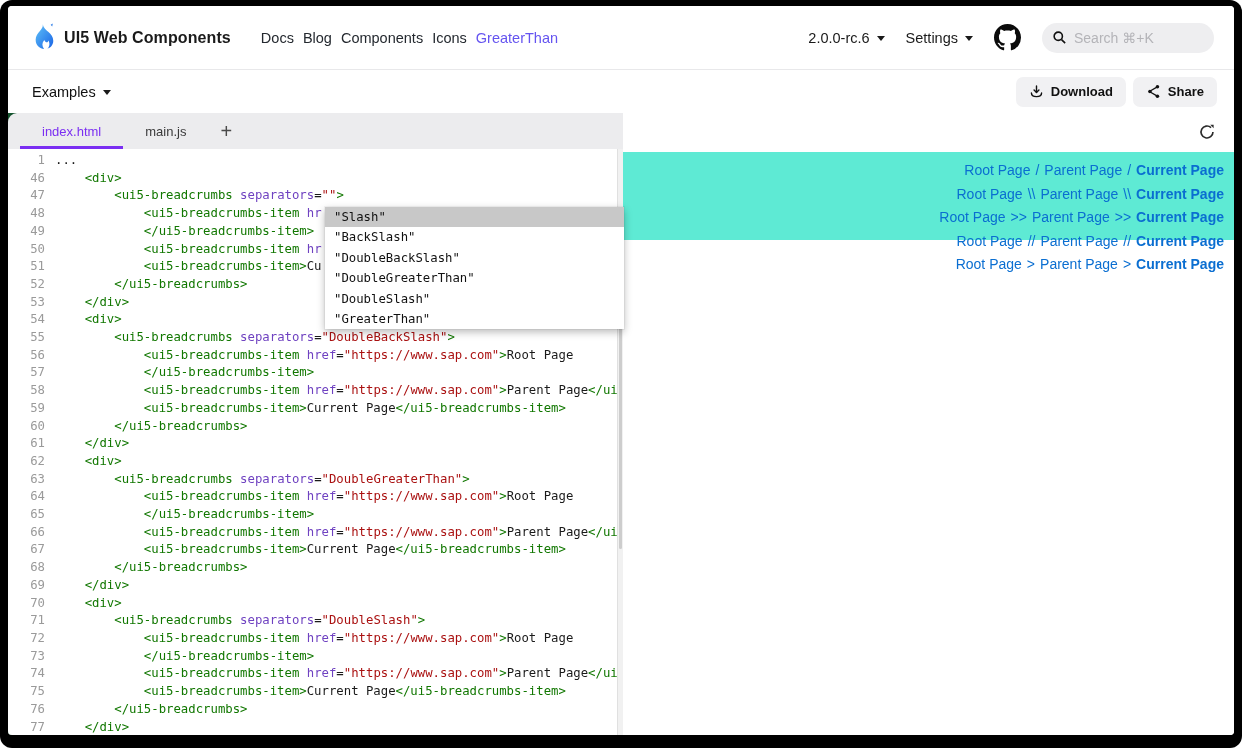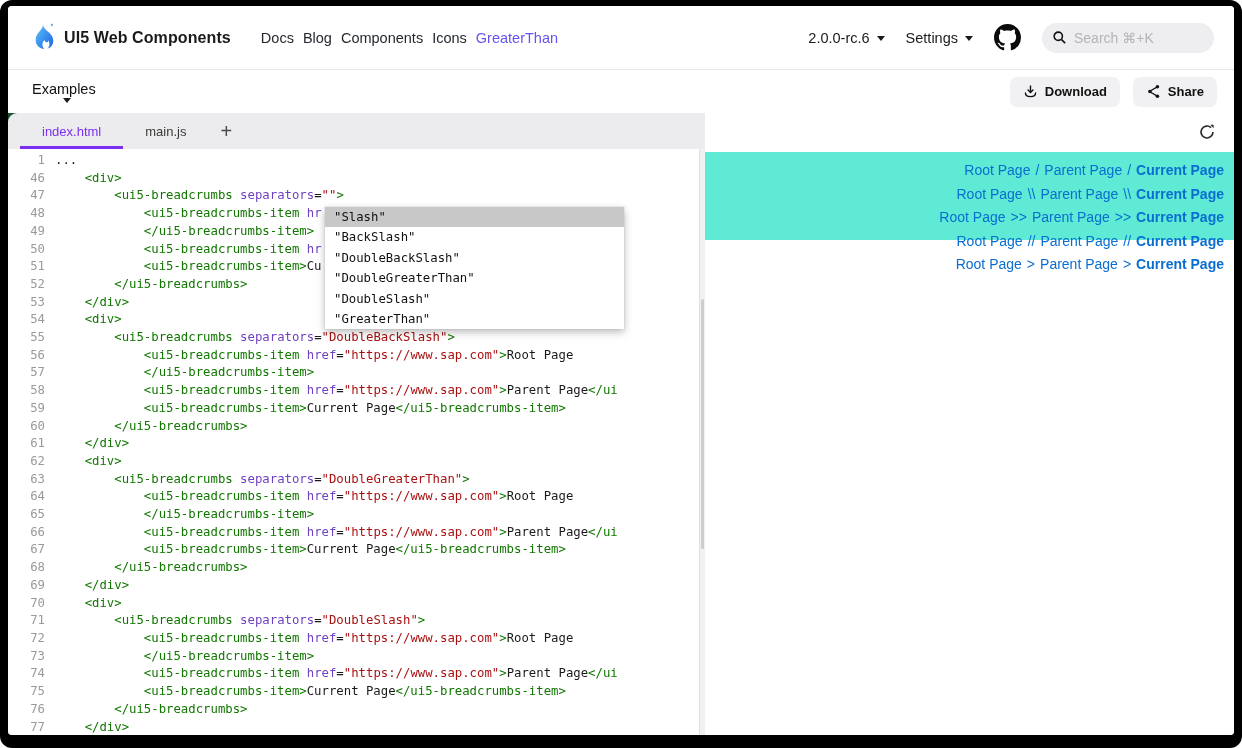--- a/index.html
+++ b/index.html
@@ -18,27 +18,27 @@
   .nav-right { margin-left:auto; display:flex; align-items:center; gap:21px; }
   .nav-drop { font-size:14.5px; color:#1a1a1a; display:flex; align-items:center; cursor:pointer; }
   .caret { width:0; height:0; border-left:4.5px solid transparent; border-right:4.5px solid transparent; border-top:5.5px solid #1a1a1a; display:inline-block; margin-left:7px; position:relative; top:1px; }
   .gh { width:27px; height:27px; display:block; }
   .search-pill { width:172px; height:30px; background:#eeeef0; border-radius:15px; display:flex; align-items:center; padding:0 10px; gap:7px; }
   .search-pill input { border:none; outline:none; background:transparent; font-size:14px; color:#333; width:120px; font-family:"Liberation Sans",sans-serif; }
   .search-pill input::placeholder { color:#b4b4b8; }
 
   
   .toolbar { height:43px; display:flex; align-items:center; padding:0 17px 0 24px; background:#fff; }
-  .examples { font-size:14.5px; color:#111; display:flex; align-items:center; cursor:pointer; font-weight:500;flex-direction:column; }
-  .tb-buttons { margin-left:auto; display:flex; gap:13px;justify-content:space-between; }
+  .examples { font-size:14.5px; color:#111; display:flex; align-items:center; cursor:pointer; font-weight:500; }
+  .tb-buttons { margin-left:auto; display:flex; gap:7px;justify-content:space-between; }
   .tb-btn { height:30px; background:#f1f1f3; border:none; border-radius:7px; display:flex; align-items:center; gap:7px; padding:0 13px; font-size:13px; font-weight:700; color:#111; cursor:pointer; font-family:"Liberation Sans",sans-serif; }
 
   
   .main { position:relative; height:634px; display:flex; }
-  .editor { position:relative; width:697px; background:#14532d; flex:none; }
+  .editor { position:relative; width:615px; background:#14532d; flex:none; }
   .tabbar { height:36px; background:#ececee; border-top-left-radius:9px; display:flex; align-items:stretch; padding-left:12px; }
   .tab { display:flex; align-items:center; padding:0 22px; font-size:13px; color:#3a3a3a; cursor:pointer; border-bottom:3px solid transparent; padding-top:3px; }
   .tab.active { color:var(--accent-tab); border-bottom-color:var(--accent-tab); }
   .tab-plus { display:flex; align-items:center; padding:0 12px; font-size:20px; color:#4a4a4a; cursor:pointer; }
 
   .code { position:absolute; left:0; right:6px; top:36px; bottom:0; overflow:hidden; padding-top:3px;
           font-family:"DejaVu Sans Mono", monospace; font-size:12.3px; line-height:17.7px; background:#fff; }
   .crow { display:flex; white-space:pre; }
   .ln { width:37px; flex:none; text-align:right; color:#9a9a9a; user-select:none; }
   .src { padding-left:10px; color:#1a1a1a; }

